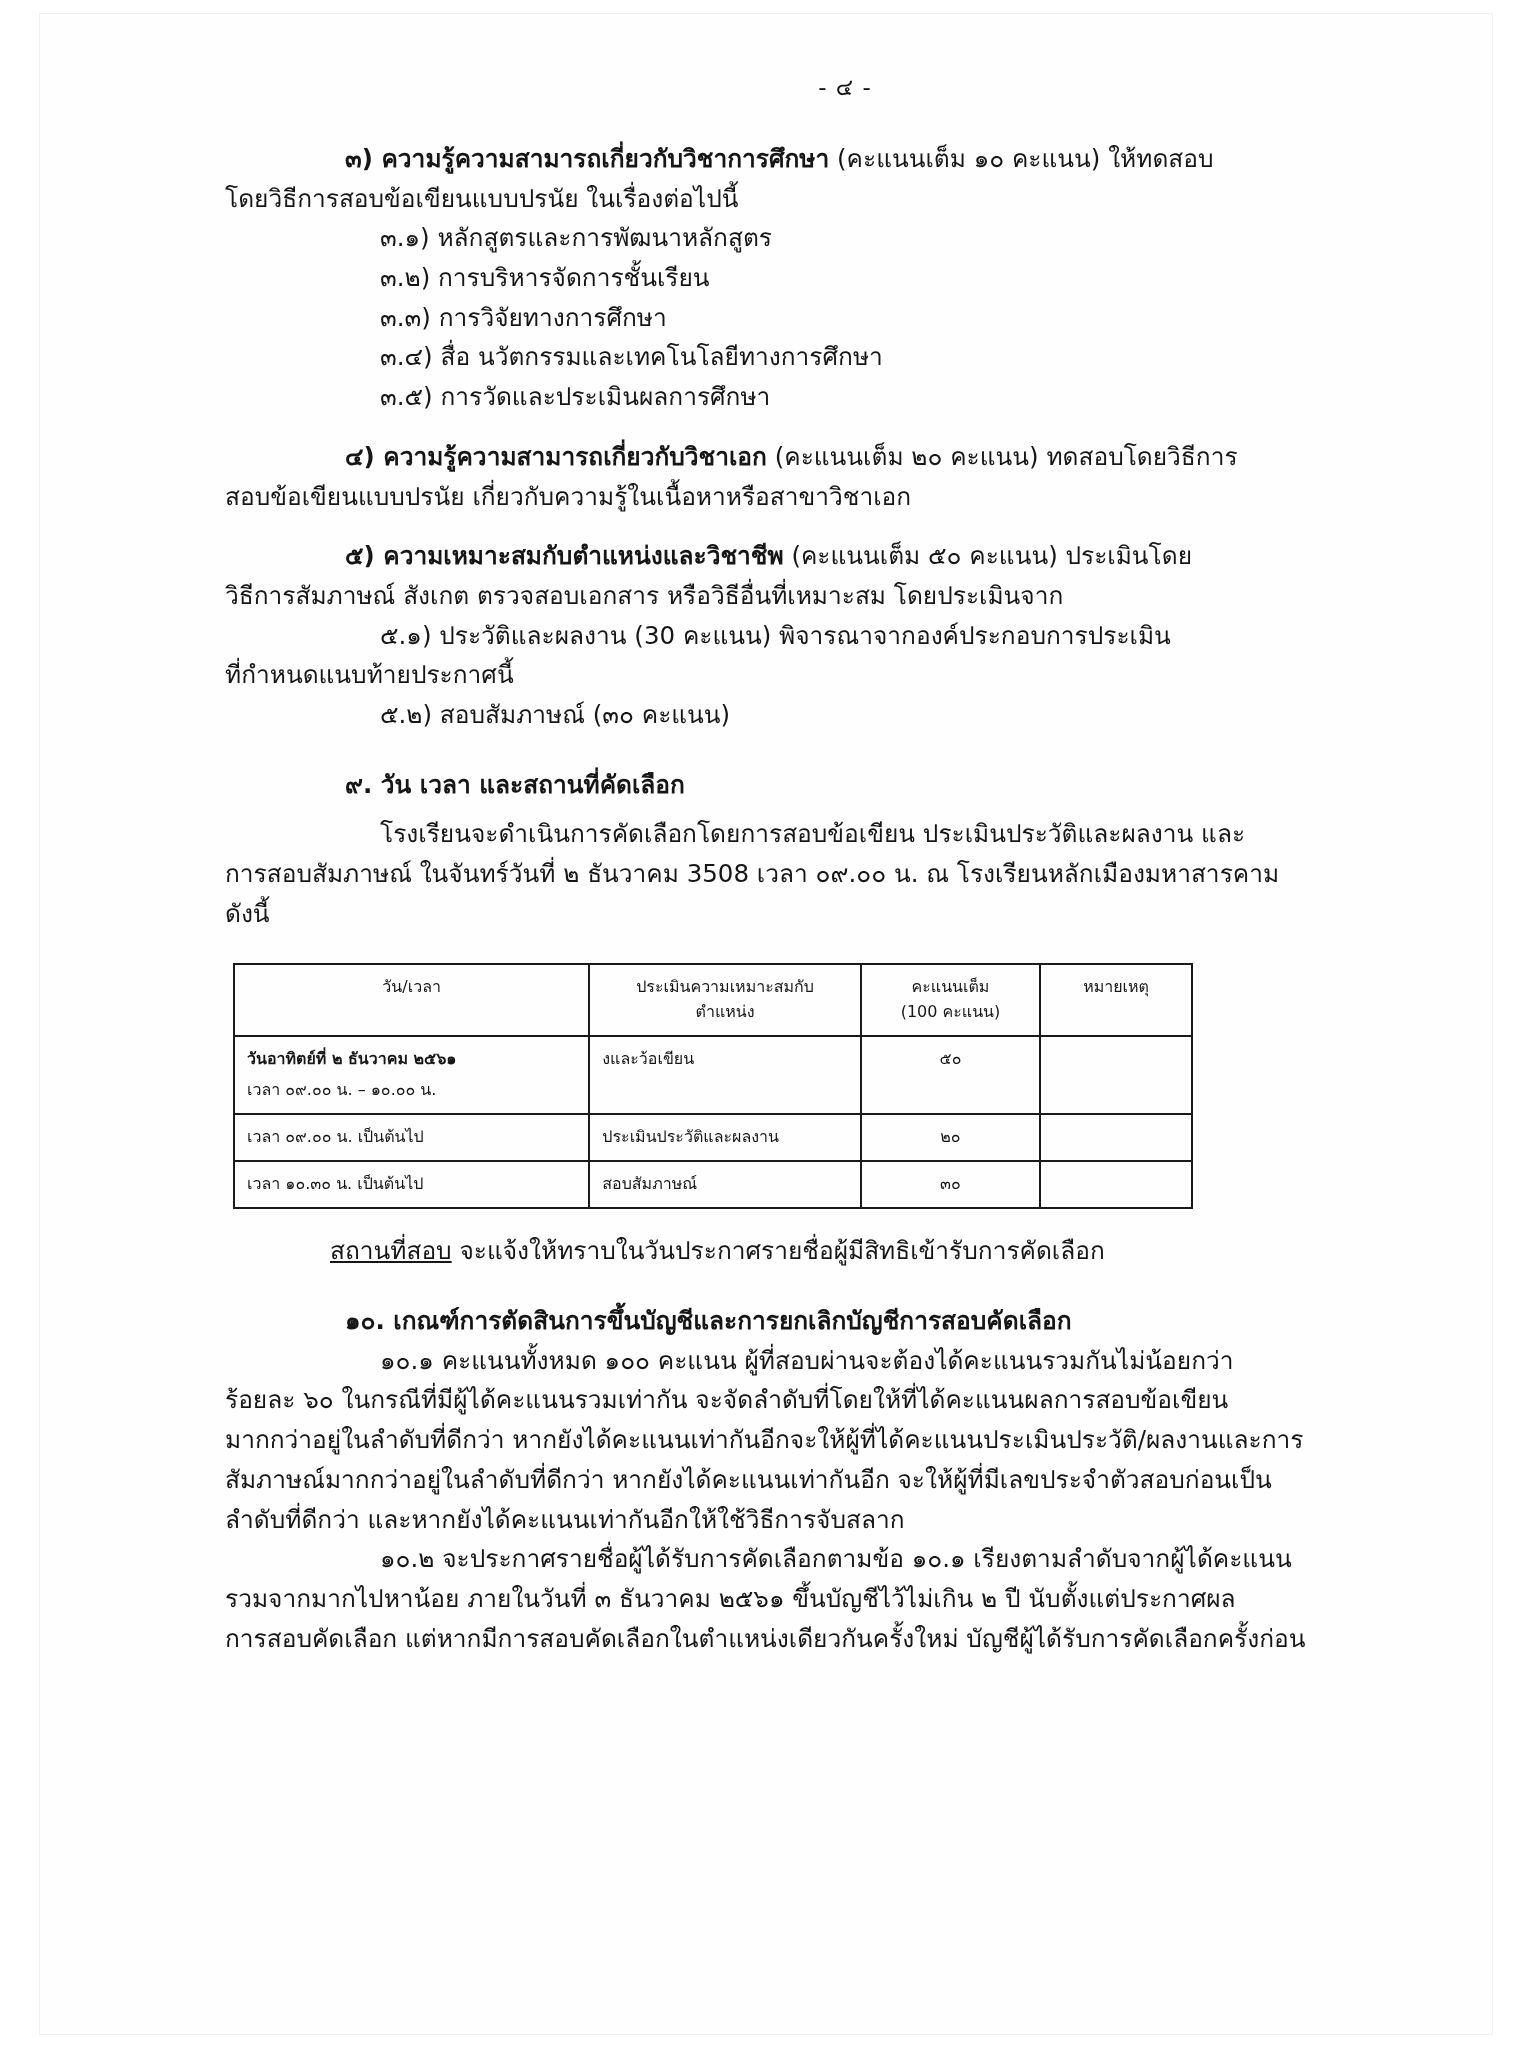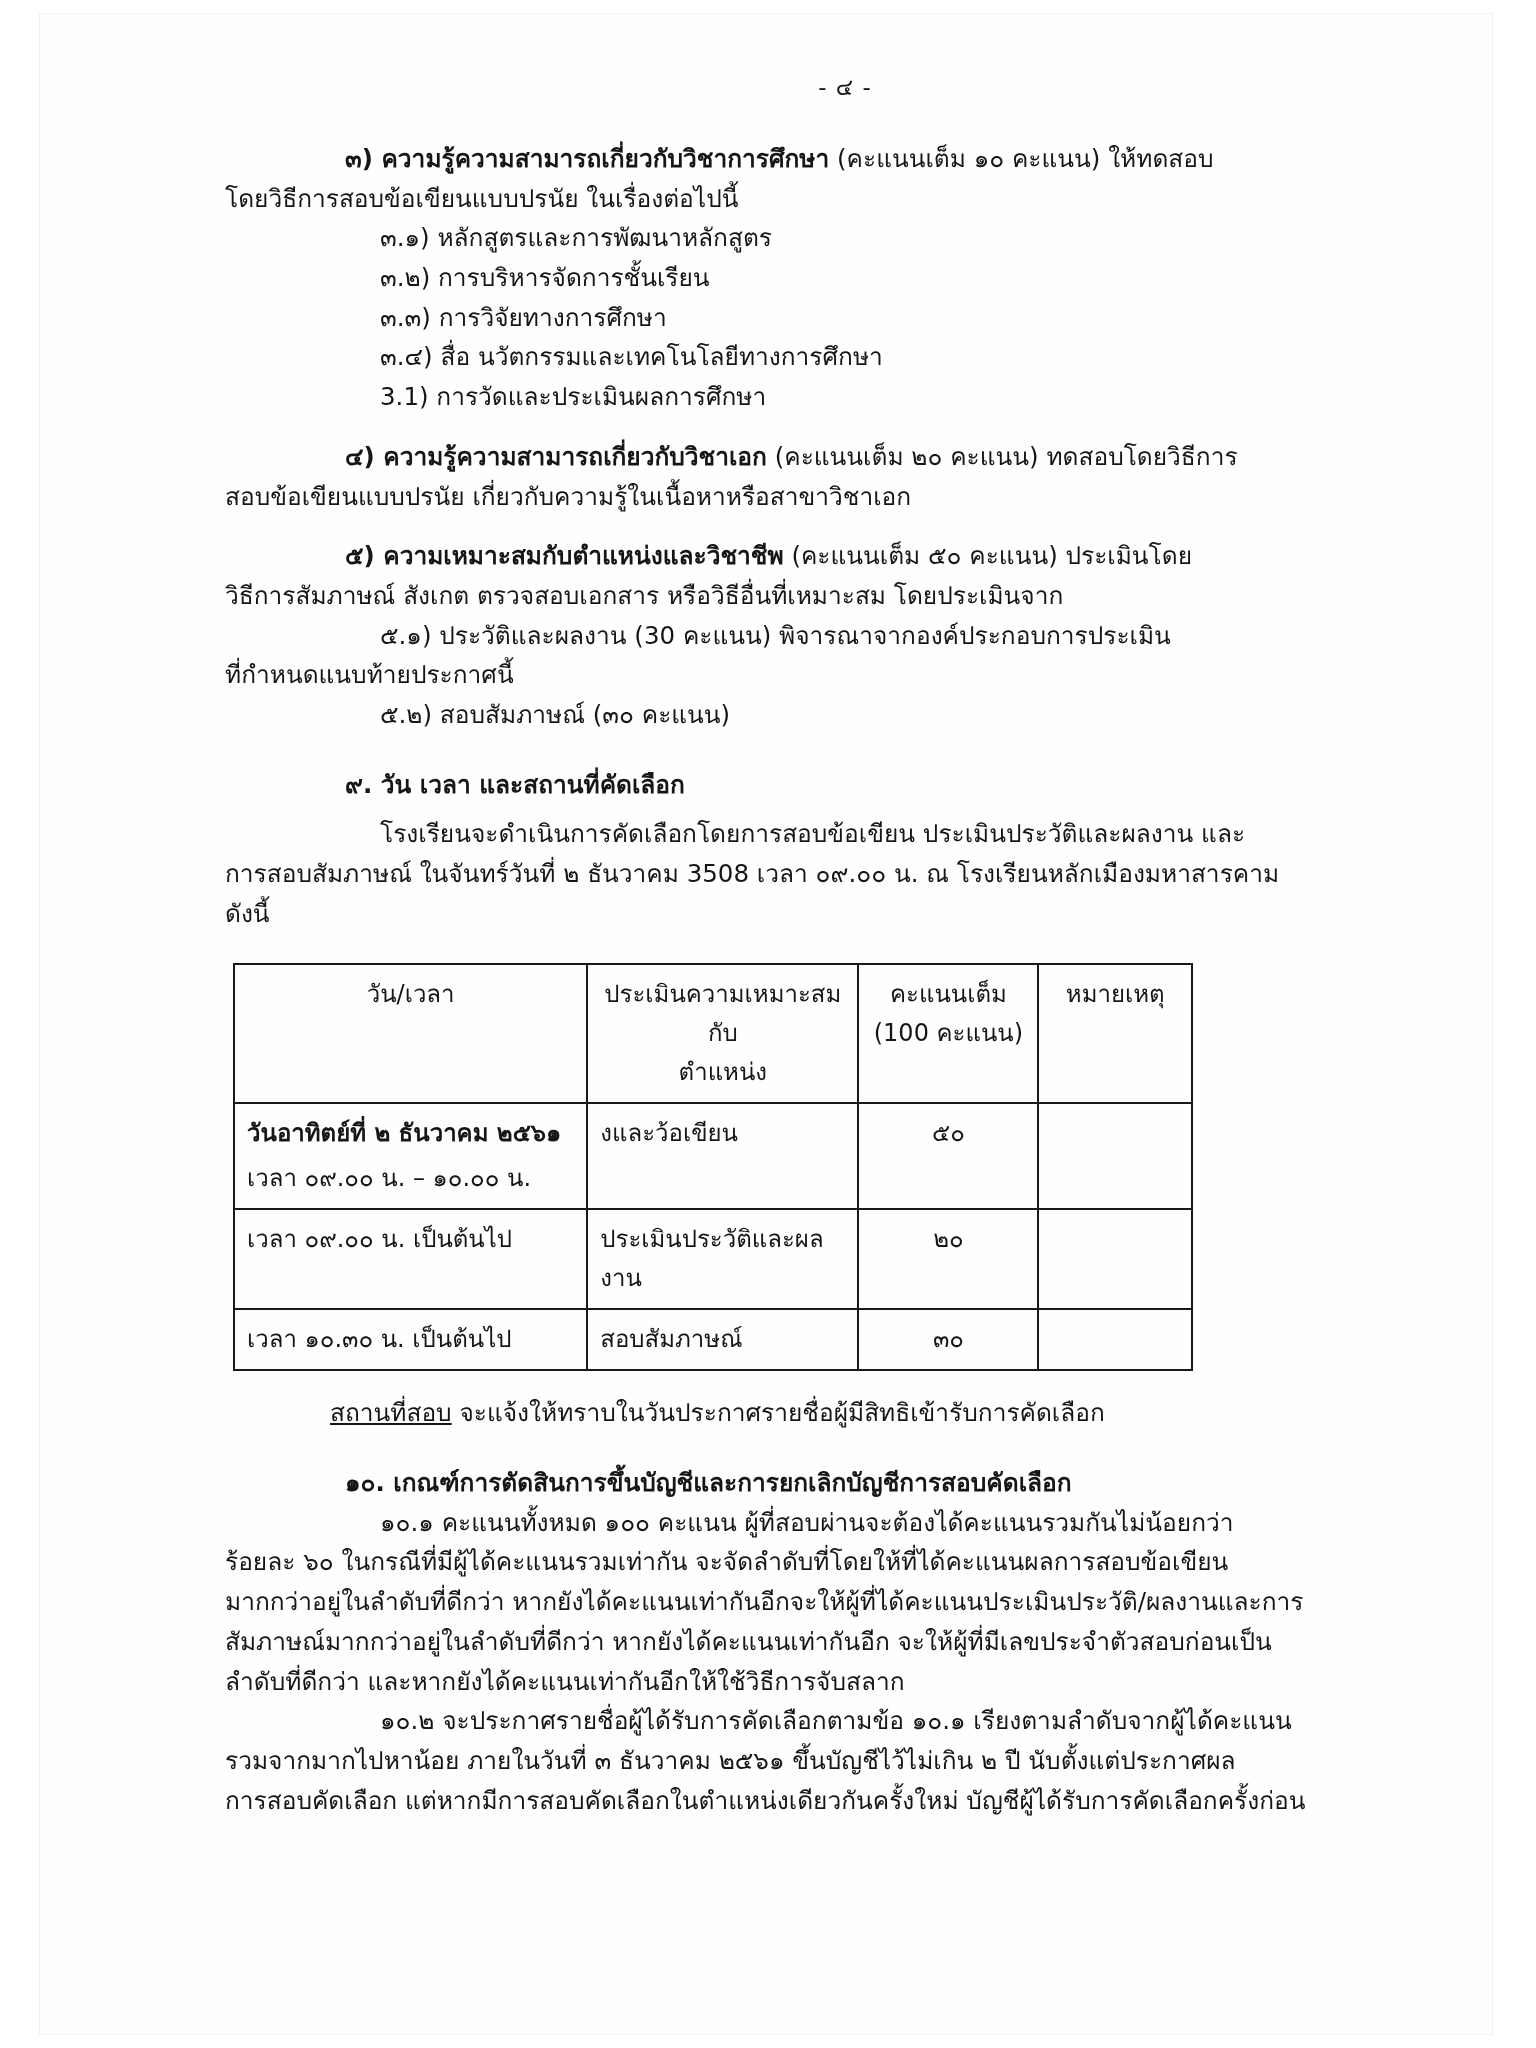--- a/index.html
+++ b/index.html
@@ -51,21 +51,21 @@
   .b { font-weight: bold; }
   .gap-s { height: 10px; }
   .gap-m { height: 20px; }
   .gap-l { height: 30px; }
   .u { text-decoration: underline; }
 
   table.sched {
     border-collapse: collapse;
     margin: 30px 0 22px 8px;
     width: 960px;
-    font-size: 24px;
+    font-size: 16px;
   }
   table.sched td, table.sched th {
     border: 2.5px solid #1a1a1a;
     padding: 9px 12px 11px 12px;
     vertical-align: top;
     font-weight: normal;
   }
   table.sched th {
     text-align: center;
     font-weight: normal;
@@ -86,21 +86,21 @@
     <div class="content">
 
       <div class="page-num">- ๔ -</div>
 
       <p class="ind-head"><span class="b">๓) ความรู้ความสามารถเกี่ยวกับวิชาการศึกษา</span><span> (คะแนนเต็ม ๑๐ คะแนน) ให้ทดสอบ</span></p>
       <p>โดยวิธีการสอบข้อเขียนแบบปรนัย ในเรื่องต่อไปนี้</p>
       <p class="ind-2">๓.๑) หลักสูตรและการพัฒนาหลักสูตร</p>
       <p class="ind-2">๓.๒) การบริหารจัดการชั้นเรียน</p>
       <p class="ind-2">๓.๓) การวิจัยทางการศึกษา</p>
       <p class="ind-2">๓.๔) สื่อ นวัตกรรมและเทคโนโลยีทางการศึกษา</p>
-      <p class="ind-2">3.1) การวัดและประเมินผลการศึกษา</p>
+      <p class="ind-2">๓.๕) การวัดและประเมินผลการศึกษา</p>
 
       <div class="gap-m"></div>
 
       <p class="ind-head"><span class="b">๔) ความรู้ความสามารถเกี่ยวกับวิชาเอก</span><span> (คะแนนเต็ม ๒๐ คะแนน) ทดสอบโดยวิธีการ</span></p>
       <p>สอบข้อเขียนแบบปรนัย เกี่ยวกับความรู้ในเนื้อหาหรือสาขาวิชาเอก</p>
 
       <div class="gap-m"></div>
 
       <p class="ind-head"><span class="b">๕) ความเหมาะสมกับตำแหน่งและวิชาชีพ</span><span> (คะแนนเต็ม ๕๐ คะแนน) ประเมินโดย</span></p>
       <p>วิธีการสัมภาษณ์ สังเกต ตรวจสอบเอกสาร หรือวิธีอื่นที่เหมาะสม โดยประเมินจาก</p>

